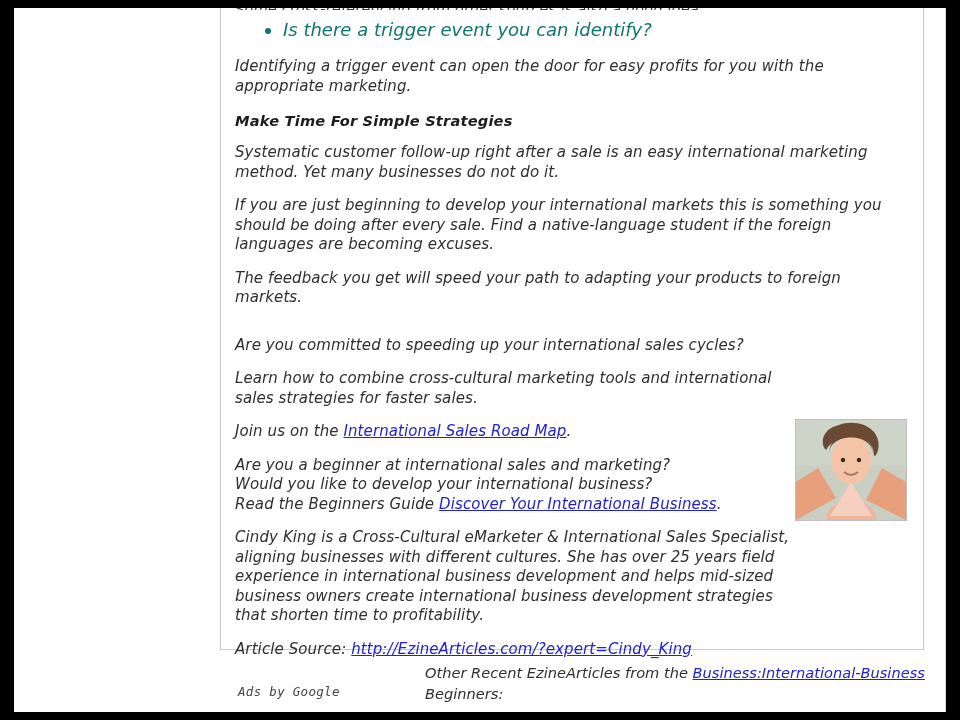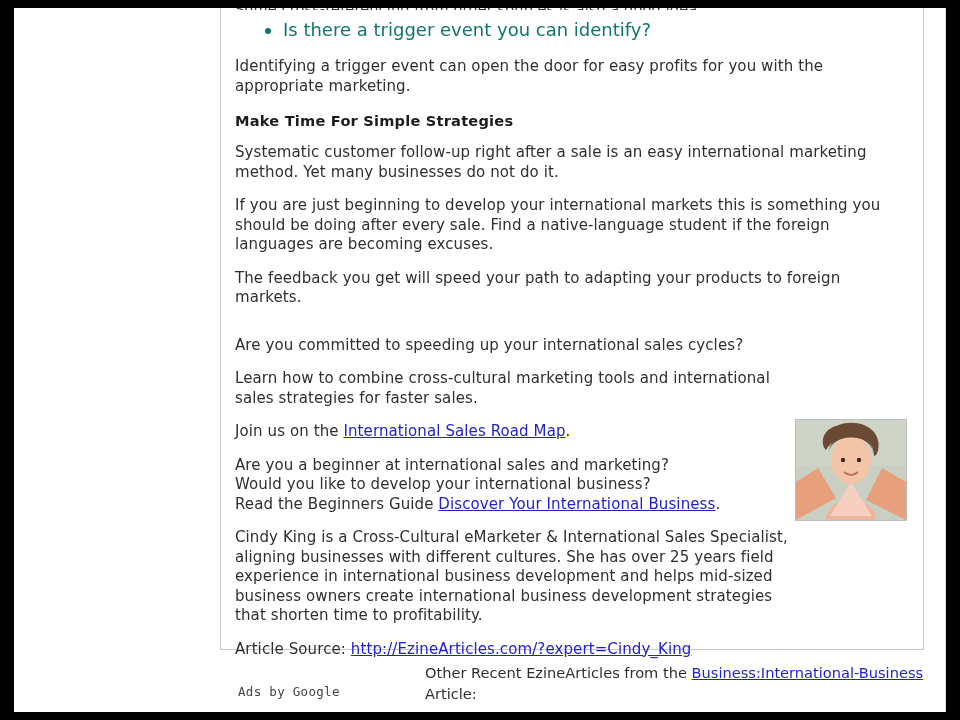--- a/index.html
+++ b/index.html
@@ -27,20 +27,21 @@
     height: 704px;
     background: #ffffff;
     overflow: hidden;
   }
   .content-col {
     position: absolute;
     left: 206px;
     top: 0;
     width: 706px;
     height: 704px;
+    font-style: italic;
   }
   .article-box {
     position: absolute;
     left: 0;
     top: 0;
     width: 704px;
     border-left: 1px solid #c8c8c8;
     border-right: 1px solid #c8c8c8;
     border-bottom: 1px solid #c8c8c8;
     box-sizing: border-box;
@@ -267,21 +268,21 @@
       <div class="footer-row">
         <div class="ads-col">
           <div class="ads-title">Ads by Google</div>
           <a class="ads-link" href="#">
             <span>Walk away from your</span><br>
             <span>lease</span>
           </a>
         </div>
         <div class="other-col">
           <span>Other Recent EzineArticles from the </span><a class="link" href="#">Business:International-Business</a><br>
-          <span>Article:</span>
+          <span>Beginners:</span>
         </div>
       </div>
 
     </div>
   </div>
 
   <div class="scroll-track">
     <div class="scroll-thumb"></div>
     <div class="scroll-caret">▾</div>
   </div>

